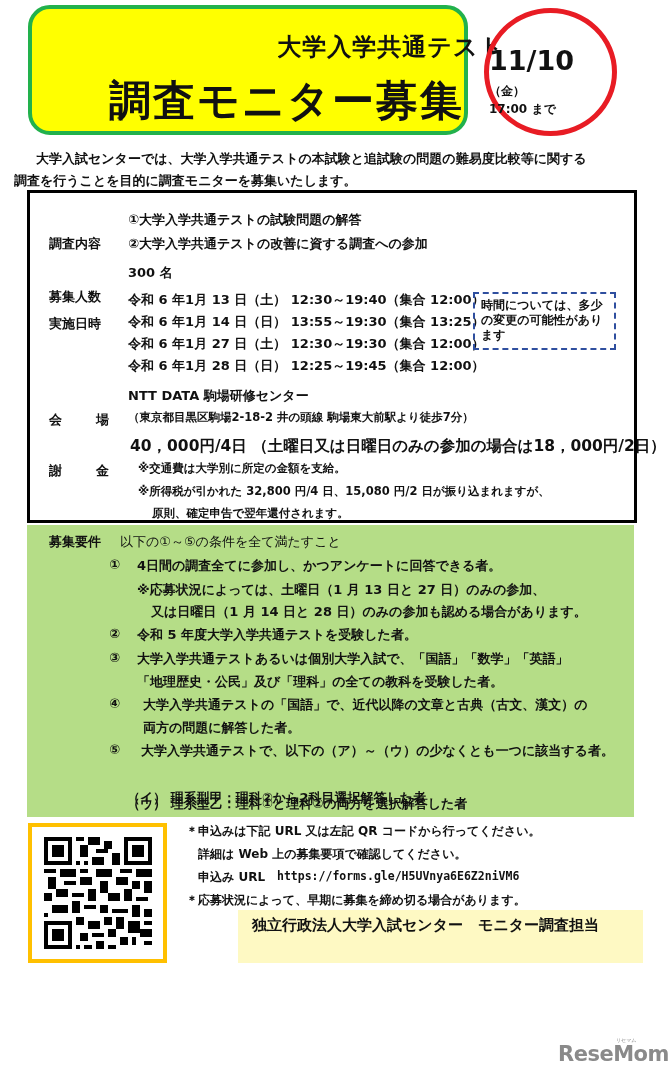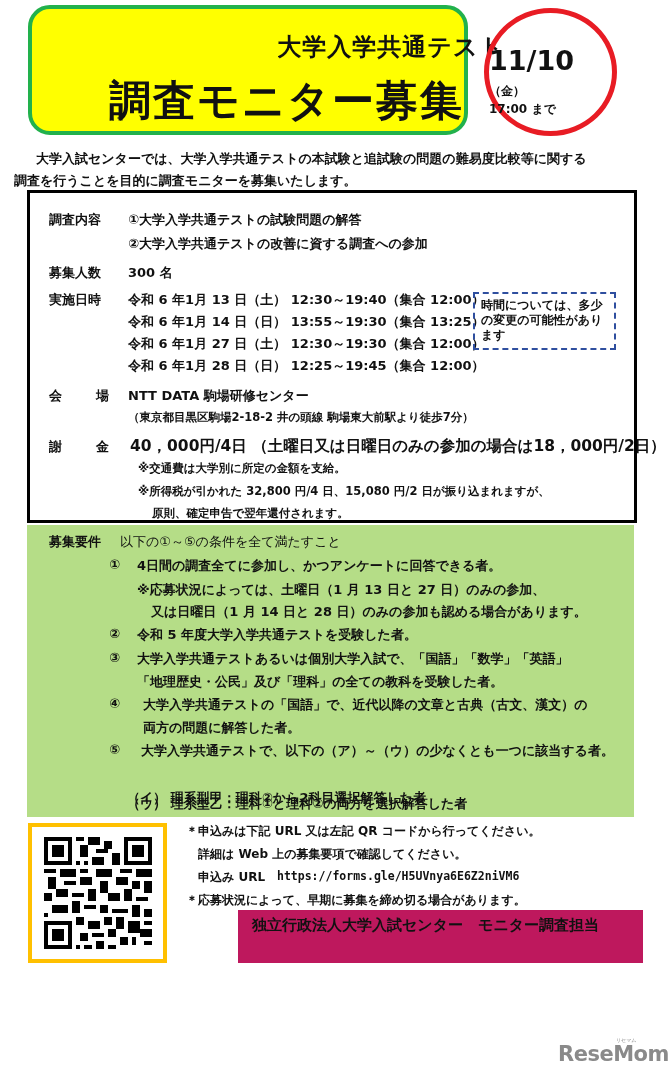--- a/index.html
+++ b/index.html
@@ -17,39 +17,39 @@
   .deadline { left: 484px; top: 8px; width: 133px; height: 128px; border: 5px solid #e81c24; border-radius: 50%; text-align: left; }
   .deadline .date { position: absolute; left: 0; width: 100%; top: 32px; font-size: 27px; font-weight: bold; }
   .deadline .day { position: absolute; left: 0; width: 100%; top: 70px; font-size: 12px; font-weight: bold; }
   .deadline .time { position: absolute; left: 0; width: 100%; top: 88px; font-size: 12px; font-weight: bold; }
 
   .intro { left: 14px; top: 148px; width: 640px; font-size: 13px; line-height: 22px; font-weight: bold; }
   .intro .l1 { padding-left: 22px; }
 
   
   .info-box { left: 27px; top: 190px; width: 610px; height: 333px; border: 3px solid #000; }
-  .row-label { position: absolute; font-size: 13px; font-weight: bold; }
+  .row-label { position: absolute; font-size: 13px; font-weight: bold; margin-top: 24px; }
   .row-text { position: absolute; font-size: 13px; font-weight: bold; white-space: nowrap; }
   .small { font-size: 11.5px; }
   .note-box { left: 473px; top: 292px; width: 143px; height: 58px; border: 2px dashed #2f4f9f; font-size: 12px; line-height: 15px; padding: 4px 6px; font-weight: bold; }
   .fee { font-size: 15.5px; }
 
   
   .req-box { left: 27px; top: 525px; width: 607px; height: 292px; background: #b5dd87; }
   .req-line { position: absolute; font-size: 13px; font-weight: bold; white-space: nowrap; }
   .req-note { font-size: 13px; }
 
   
   .qr-box { left: 28px; top: 823px; width: 139px; height: 140px; border: 4px solid #ffc000; background: #fff; }
   .qr-box svg { position: absolute; left: 12px; top: 10px; }
 
   .apply-line { position: absolute; font-size: 12px; font-weight: bold; white-space: nowrap; }
   .mono { font-family: "DejaVu Sans Mono", "Liberation Mono", monospace; }
 
-  .contact-box { left: 238px; top: 910px; width: 405px; height: 53px; background: #be185d; }
+  .contact-box { left: 238px; top: 910px; width: 405px; height: 53px; background: #fef9c3; }
   .contact-org { position: absolute; left: 14px; top: 6px; font-size: 15px; font-weight: bold; white-space: nowrap; }
   .contact-addr { position: absolute; left: 14px; top: 31px; font-size: 12.5px; font-weight: bold; white-space: nowrap; }
 
   .logo { left: 558px; top: 1042px; font-size: 21px; font-weight: bold; color: #8a8a8a; letter-spacing: -0.5px; }
   .logo-kana { left: 616px; top: 1037px; font-size: 5px; color: #8a8a8a; }
 </style>
 </head>
 <body>
 
 <div class="abs title-box">

